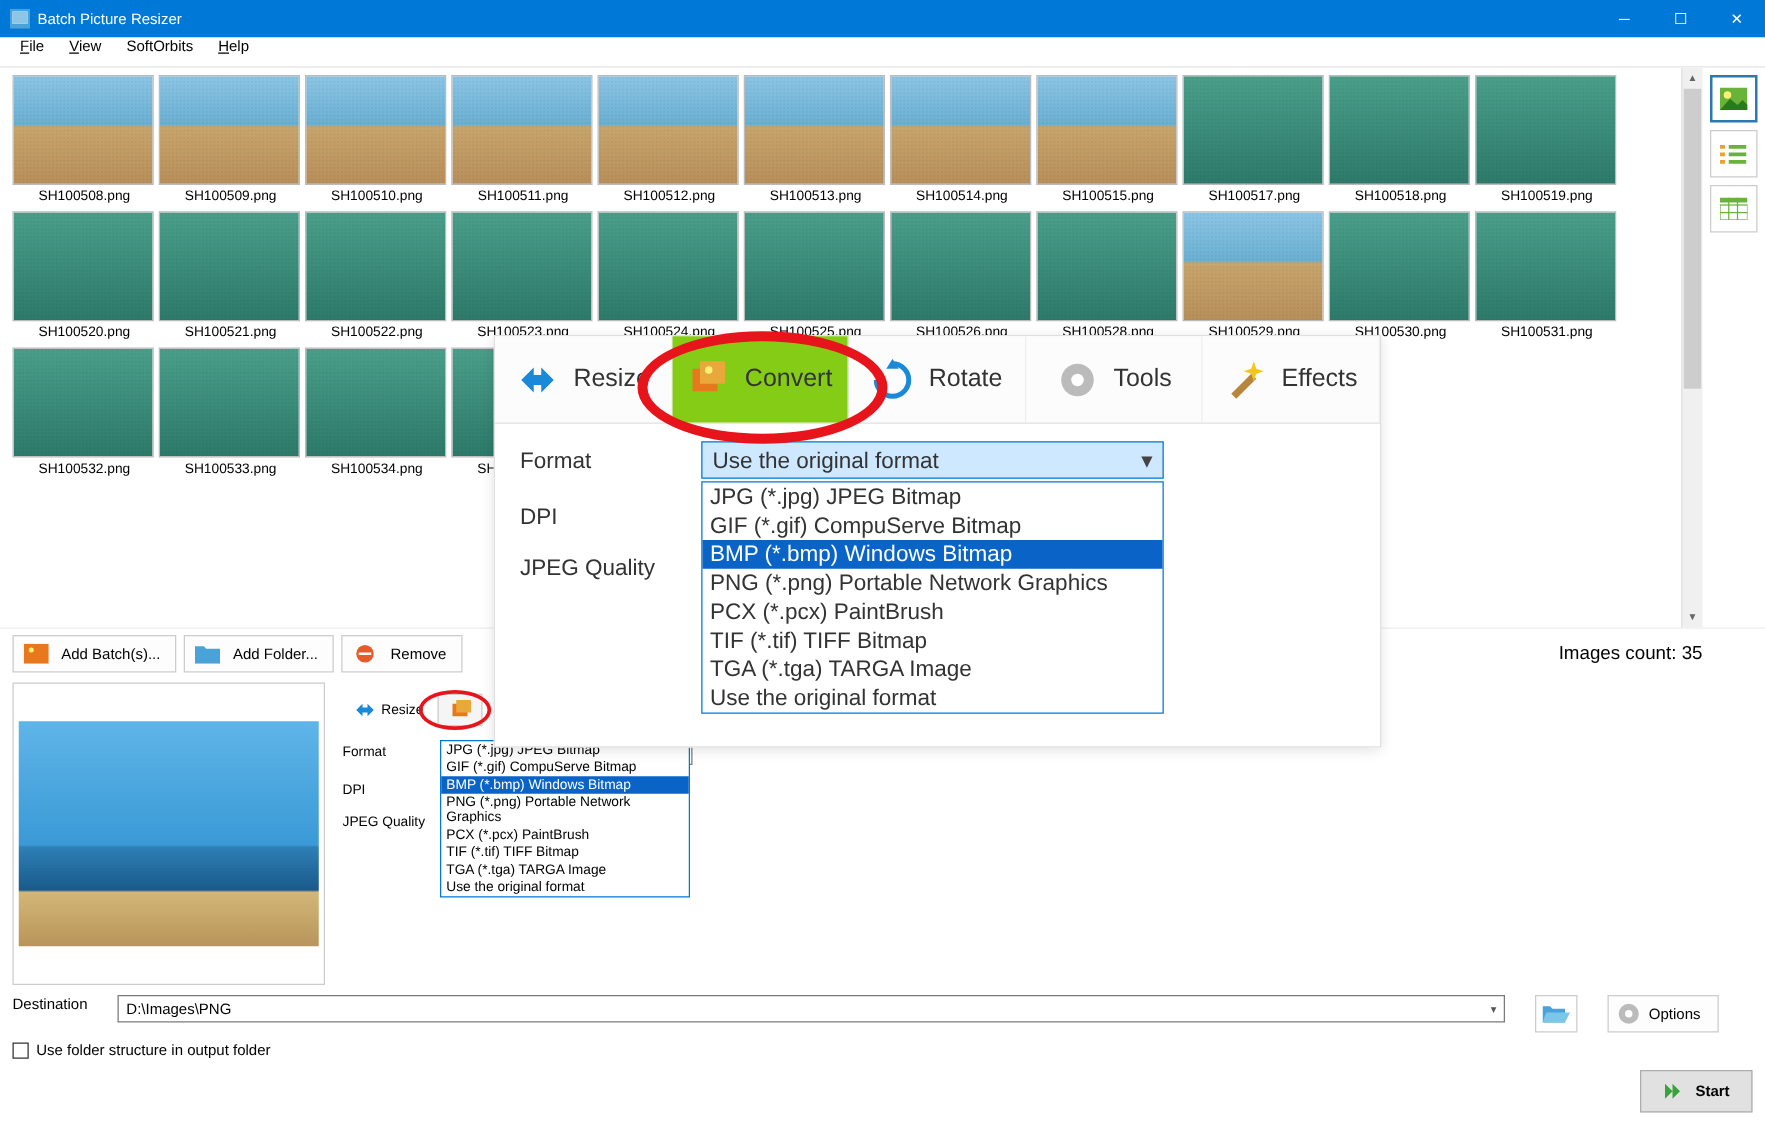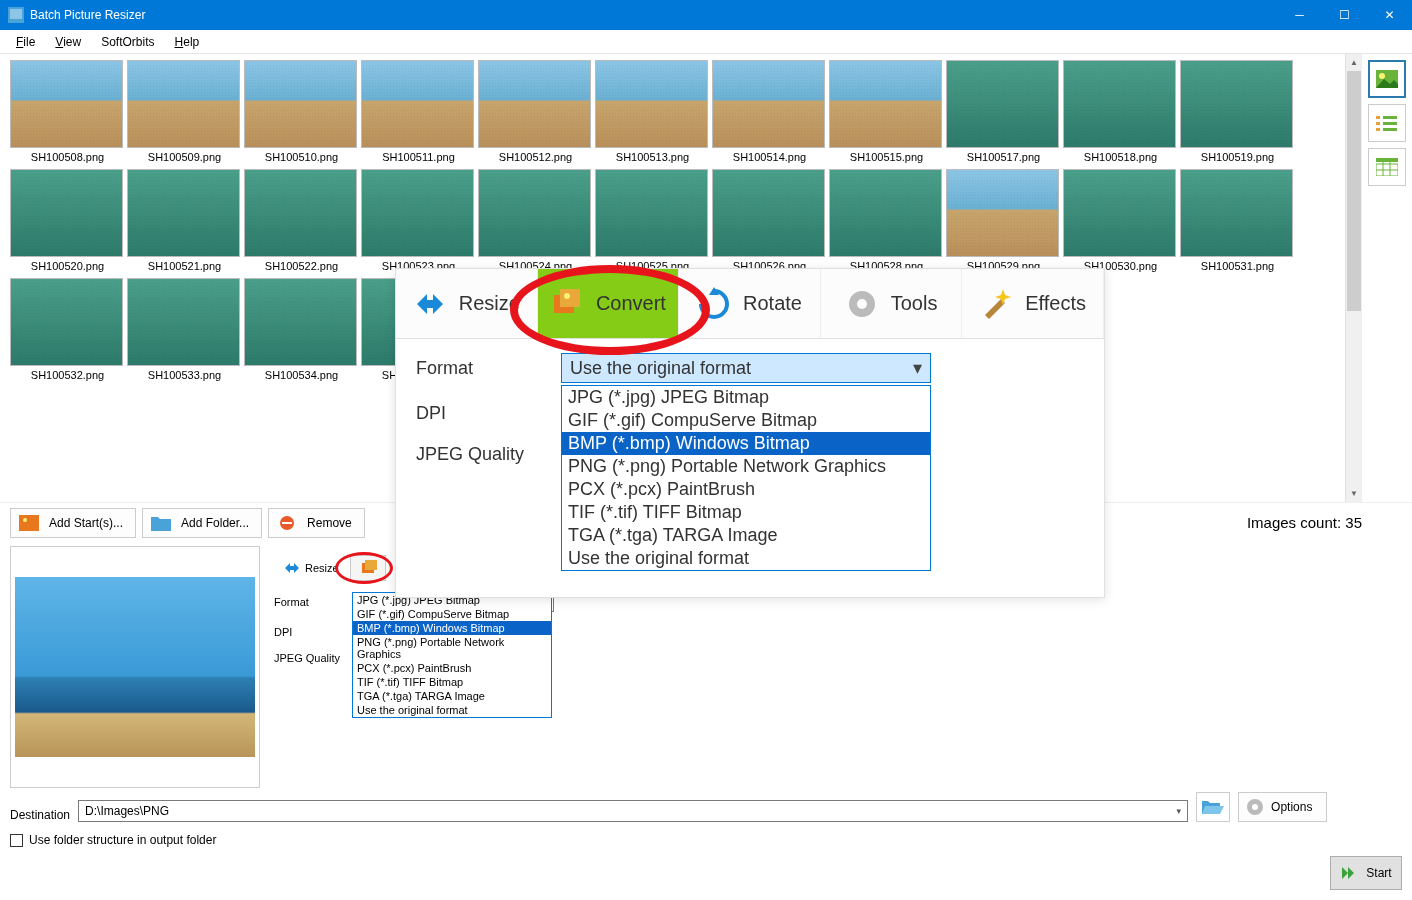--- a/index.html
+++ b/index.html
@@ -4,21 +4,21 @@
 <style>
 * { margin: 0; padding: 0; box-sizing: border-box; font-family: Arial, sans-serif; }
 body { background: #fff; overflow: hidden; width: 1412px; height: 900px; position: relative; }
 
 .titlebar { height: 30px; background: #0078d7; color: #fff; display: flex; align-items: center; padding-left: 8px; font-size: 12px; }
 .titlebar .icon { width: 16px; height: 16px; margin-right: 6px; display: inline-flex; }
 .titlebar .title { flex: 1; }
 .titlebar .winbtns { display: flex; }
 .titlebar .winbtn { width: 45px; height: 30px; display: flex; align-items: center; justify-content: center; color: #fff; }
 
-.menubar { height: 24px; background: #fff; display: flex; align-items: center; padding-left: 6px; font-size: 12px; border-bottom: 1px solid #e5e5e5; }
+.menubar { height: 24px; background: #fff; display: flex; padding-left: 6px; font-size: 12px; border-bottom: 1px solid #e5e5e5; }
 .menubar span { padding: 0 10px; cursor: default; }
 .menubar span u { text-decoration: underline; }
 
 .main { display: flex; height: 448px; }
 .thumbs { flex: 1; padding: 6px 0 6px 10px; display: flex; flex-wrap: wrap; align-content: flex-start; gap: 6px 2px; overflow: hidden; position: relative; }
 .thumb { width: 115px; text-align: center; font-size: 11px; }
 .thumb .img { width: 113px; height: 88px; border: 1px solid #bbb; background: linear-gradient(180deg,#6bb8d8 0%,#2e9a9a 60%,#3a8a7a 100%); position:relative; overflow:hidden; }
 .thumb .img.sea { background: linear-gradient(180deg,#4a9f8a 0%,#2d7a6a 100%); }
 .thumb .img.beach { background: linear-gradient(180deg,#8cc5e5 0%,#6ab0d2 45%,#c8a56d 47%,#b88f5a 100%); }
 .thumb .img::after { content:''; position:absolute; inset:0; background-image: radial-gradient(circle,rgba(0,0,0,.15) 1px,transparent 1px); background-size:3px 3px; opacity:.3;}
@@ -50,32 +50,32 @@
 .tab-sm.active { border:1px solid #ccc; background:#f5f5f5; }
 .tab-sm .ic { width:18px; height:16px; }
 .formrow-sm { display:flex; align-items:center; margin-bottom:14px; }
 .formrow-sm .lbl { width:80px; }
 .combo-sm { width:200px; height:20px; border:1px solid #7a7a7a; background:#fff; padding:0 4px; font-size:11px; display:flex; align-items:center; position:relative;}
 .combo-sm::after { content:'▾'; position:absolute; right:4px; font-size:9px;}
 .dropdown-sm { position:absolute; left:88px; top:46px; width:200px; border:1px solid #0078d7; background:#fff; font-size:11px; z-index:5;}
 .dropdown-sm div { padding:1px 4px; }
 .dropdown-sm div.sel { background:#0a64c8; color:#fff; }
 
-.dest-row { height: 34px; display:flex; align-items:flex-end; padding:4px 10px; gap:8px; font-size:12px; }
+.dest-row { height: 34px; display:flex; align-items:flex-start; padding:4px 10px; gap:24px; font-size:12px; }
 .dest-row .lbl { }
 .dest-row .input { flex:1; height:22px; border:1px solid #7a7a7a; padding:0 18px 0 6px; background:#fff; display:flex; align-items:center; position:relative; max-width:1110px;}
 .dest-row .input::after { content:'▾'; position:absolute; right:6px; color:#555; font-size:9px;}
 .folder-btn { width:34px; height:30px; border:1px solid #ccc; background:#fff; display:flex; align-items:center; justify-content:center;}
 .opt-btn { height:30px; border:1px solid #ccc; background:#fdfdfd; padding:0 14px 0 6px; display:flex; align-items:center; gap:6px; font-size:12px;}
 
 .check-row { height:28px; display:flex; align-items:center; padding:0 10px; font-size:12px; gap:6px;text-align:center;}
 .check-row .cb { width:13px; height:13px; border:1px solid #333; }
 
 .start-row { position:absolute; right:10px; bottom:10px; }
-.start-btn { width:72px; height:34px; border:1px solid #adadad; background:#e1e1e1; display:flex; align-items:center; justify-content:center; gap:6px; font-size:12px; font-weight:normal;}
+.start-btn { width:90px; height:34px; border:1px solid #adadad; background:#e1e1e1; display:flex; align-items:center; justify-content:center; gap:6px; font-size:12px; font-weight:bold;}
 
 
 .overlay { position:absolute; left:395px; top:268px; width:710px; height:330px; background:#fff; border:1px solid #e0e0e0; box-shadow:0 2px 10px rgba(0,0,0,.12); z-index:20; }
 .tabrow-lg { display:flex; border-bottom:1px solid #e0e0e0; height:70px; background:#fcfcfc;}
 .tab-lg { flex:1; display:flex; align-items:center; justify-content:center; gap:12px; font-size:20px; color:#333; border-right:1px solid #eee; position:relative;}
 .tab-lg.active { background:#84cc16; }
 .tab-lg .ic { width:34px; height:34px; }
 .ovbody { padding:14px 20px; font-size:18px; color:#333;}
 .ovrow { display:flex; align-items:center; margin-bottom:20px; }
 .ovrow .lbl { width:145px; font-size:18px;}
@@ -283,21 +283,21 @@
 </div>
 
 <div class="toolbar-row">
   <div class="tbtn">
     <span class="ic">
         <svg width="20" height="16">
           <rect width="20" height="16" fill="#e8781e"></rect>
           <circle cx="6" cy="5" r="2" fill="#fff176"></circle>
         </svg>
       </span>
-    <span>Add Start(s)...</span>
+    <span>Add Batch(s)...</span>
   </div>
   <div class="tbtn">
     <span class="ic">
         <svg width="20" height="16">
           <path d="M0 2 L7 2 L9 4 L20 4 L20 16 L0 16 Z" fill="#4aa3d8"></path>
         </svg>
       </span>
     <span>Add Folder...</span>
   </div>
   <div class="tbtn">

